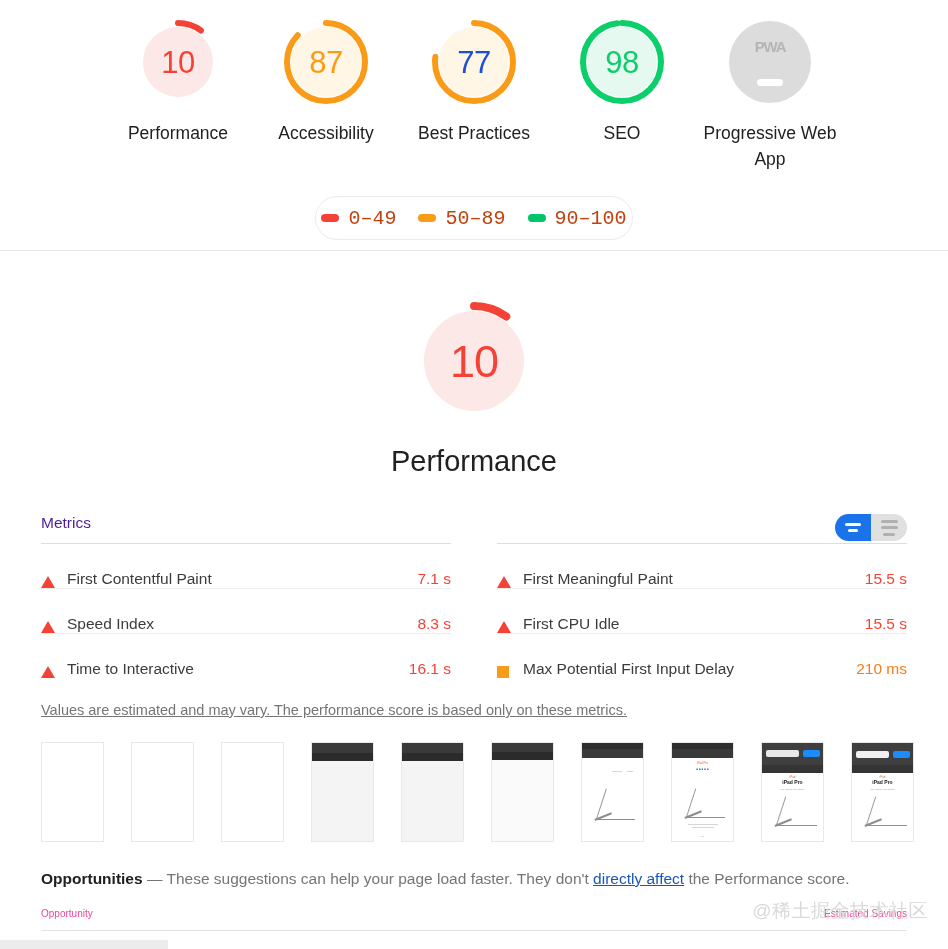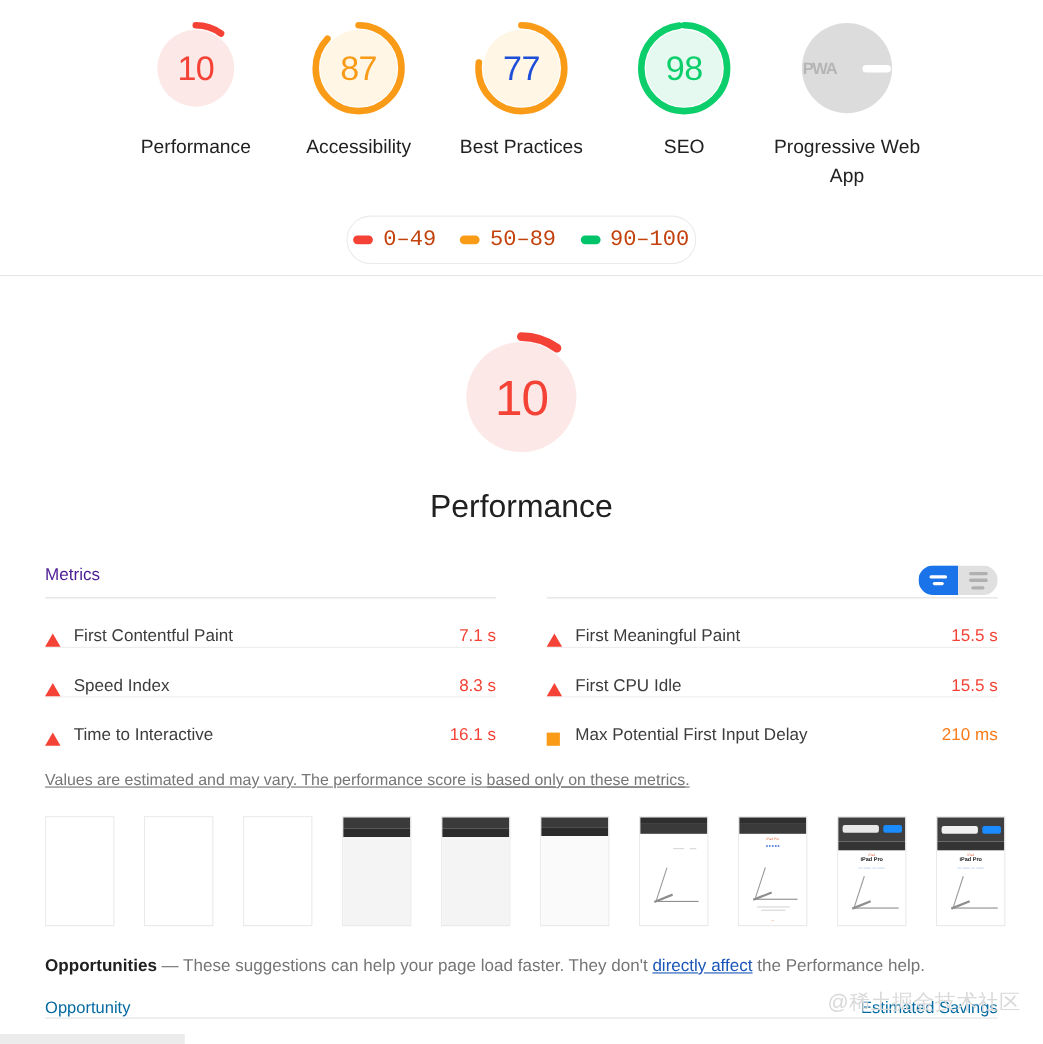--- a/index.html
+++ b/index.html
@@ -56,20 +56,21 @@
     color: #212121;
     max-width: 140px;
   }
 
   
   .pwa-badge {
     width: 82px; height: 82px;
     border-radius: 50%;
     background: #dcdcdc;
     display: flex;
+    flex-direction: column;
     align-items: center;
     justify-content: center;
     gap: 24px;
   }
   .pwa-text {
     font-size: 15px;
     font-weight: 700;
     color: #b5b5b5;
     letter-spacing: -1.2px;
   }
@@ -230,22 +231,23 @@
   
   .opps { margin-top: 28px; }
   .opps-head { font-size: 15.5px; color: #757575; }
   .opps-head b { color: #212121; font-weight: 700; }
   .opps-head a { color: #1a56b8; text-decoration: underline; }
 
   .opp-table-head {
     margin-top: 20px;
     display: flex;
     justify-content: space-between;
-    font-size: 15px;
-    color: #0369a1;
+    font-size: 10px;
+    color: #ec4899;
+    padding-bottom: 11px;
     border-bottom: 1px solid #e2e2e2;
   }
   .opp-row {
     display: flex;
     align-items: center;
     height: 44px;
     font-size: 15.5px;
   }
 
   
@@ -522,21 +524,21 @@
         <div class="f-title" style="top:36px">iPad Pro</div>
         <div class="f-sub" style="top:44px">— —— — ——</div>
         <div class="f-ipad" style="left:14px;bottom:16px;height:30px;transform:rotate(18deg)"></div>
         <div class="f-base" style="left:13px;bottom:15px;width:42px"></div>
         <div class="f-base" style="left:13px;bottom:15px;width:18px;transform:rotate(-22deg);transform-origin:left bottom"></div>
       </div>
 
     </div>
 
     <div class="opps">
-      <div class="opps-head"><b>Opportunities</b> <span>—</span><span> These suggestions can help your page load faster. They don't </span><a href="#">directly affect</a><span> the Performance help.</span></div>
+      <div class="opps-head"><b>Opportunities</b> <span>—</span><span> These suggestions can help your page load faster. They don't </span><a href="#">directly affect</a><span> the Performance score.</span></div>
 
       <div class="opp-table-head">
         <span>Opportunity</span>
         <span>Estimated Savings</span>
       </div>
 
       <div class="opp-row">
         
         
       </div>

